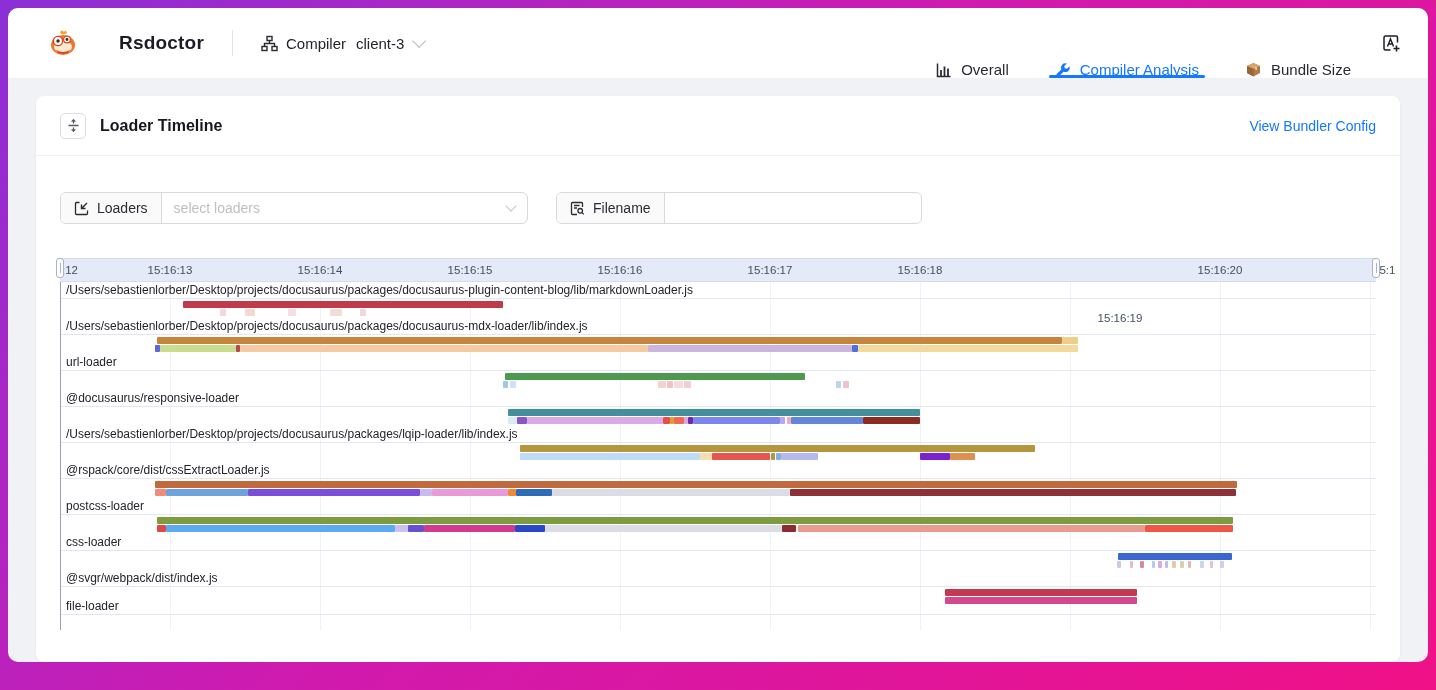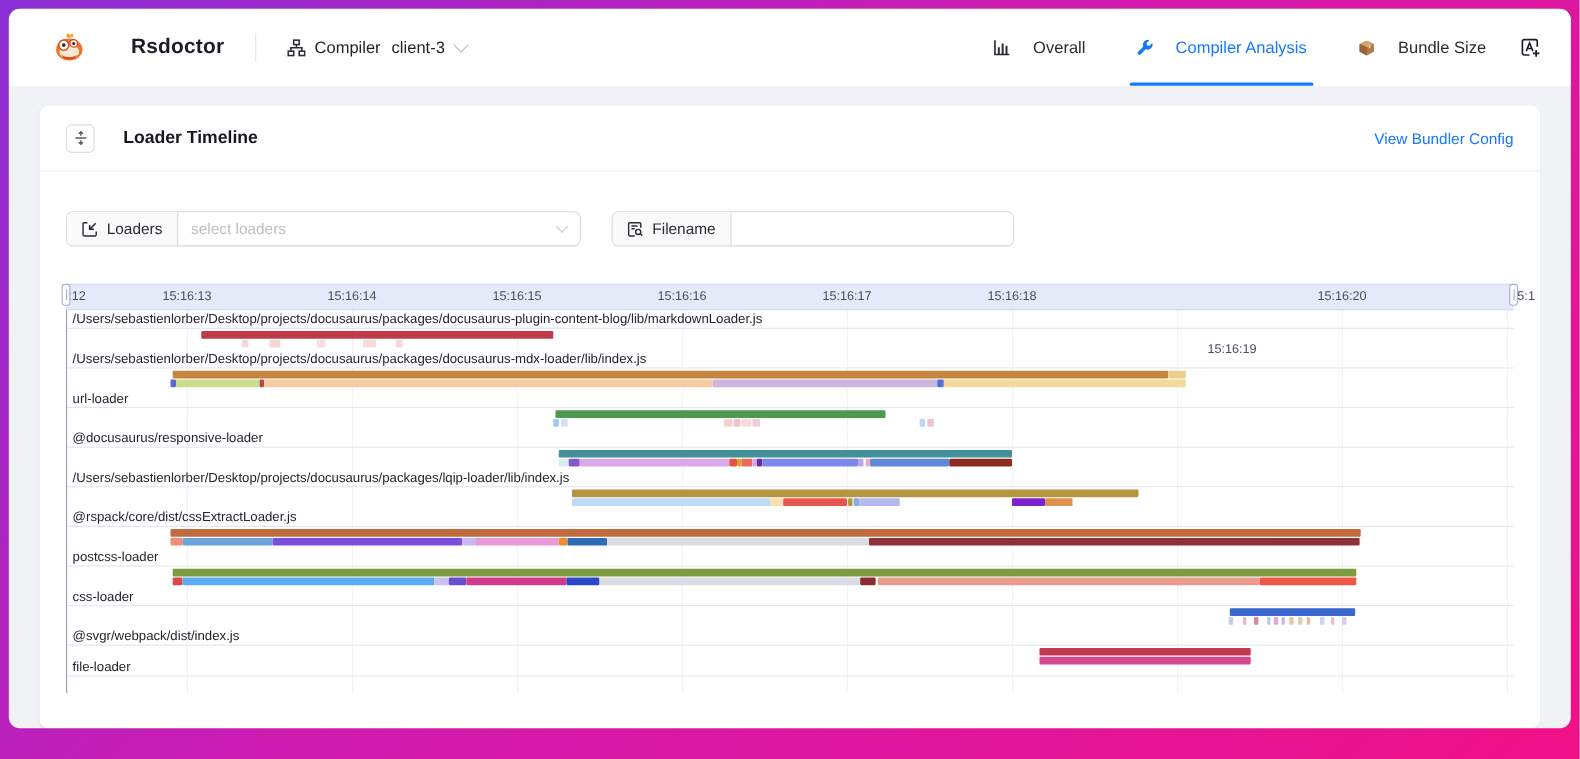--- a/index.html
+++ b/index.html
@@ -20,34 +20,33 @@
   }
   .brand { display: flex; align-items: center; gap: 10px; }
   .brand-name { font-size: 19px; font-weight: bold; color: #1c1c28; letter-spacing: .2px; margin-left: 31px; }
   .nav-divider { width: 1px; height: 26px; background: #e3e3e8; margin: 0 28px; }
   .compiler { display: flex; align-items: center; gap: 8px; cursor: pointer; }
   .compiler-label { font-size: 15px; color: #23232e; }
   .compiler-value { font-size: 15px; color: #23232e; margin-left: 2px; }
   .chev { width: 10px; height: 10px; border-right: 1.6px solid #b9b9c2; border-bottom: 1.6px solid #b9b9c2; transform: rotate(45deg) translateY(-3px); }
   .nav-spacer { flex: 1; }
   .nav-tabs { display: flex; align-items: center; gap: 14px; height: 100%; }
-  .nav-tab { position: relative; height: 100%; display: flex; align-items: center; gap: 20px; padding: 0 16px; font-size: 15px; color: #2a2a35; cursor: pointer; }
+  .nav-tab { position: relative; height: 100%; display: flex; align-items: flex-end; gap: 9px; padding: 0 16px; font-size: 15px; color: #2a2a35; cursor: pointer; }
   .nav-tab.active { color: #1677ff; }
   .nav-tab.active::after { content: ""; position: absolute; left: 10px; right: 10px; bottom: 0; height: 3px; background: #1677ff; border-radius: 2px; }
   .nav-action { margin-left: 14px; cursor: pointer; display: flex; align-items: center; }
   .icon { display: inline-flex; align-items: center; justify-content: center; }
   
   .card {
     position: absolute; left: 28px; right: 28px; top: 88px; height: 566px;
     background: #fff; border-radius: 8px; box-shadow: 0 1px 3px rgba(20,20,40,.06);
   }
   .card-header {
     height: 60px; display: flex; align-items: center; padding: 0 24px;
     border-bottom: 1px solid #f0f0f0;
-    gap: 12px;
   }
   .collapse-btn {
     width: 26px; height: 26px; border: 1px solid #dcdce2; border-radius: 5px;
     display: flex; align-items: center; justify-content: center; background: #fff; cursor: pointer;
   }
   .card-title { font-size: 16px; font-weight: bold; color: #17171f; margin-left: 14px; }
   .header-spacer { flex: 1; }
   .config-link { font-size: 14px; color: #1677ff; cursor: pointer; }
   .card-body { padding: 36px 24px 0 24px; }
   

